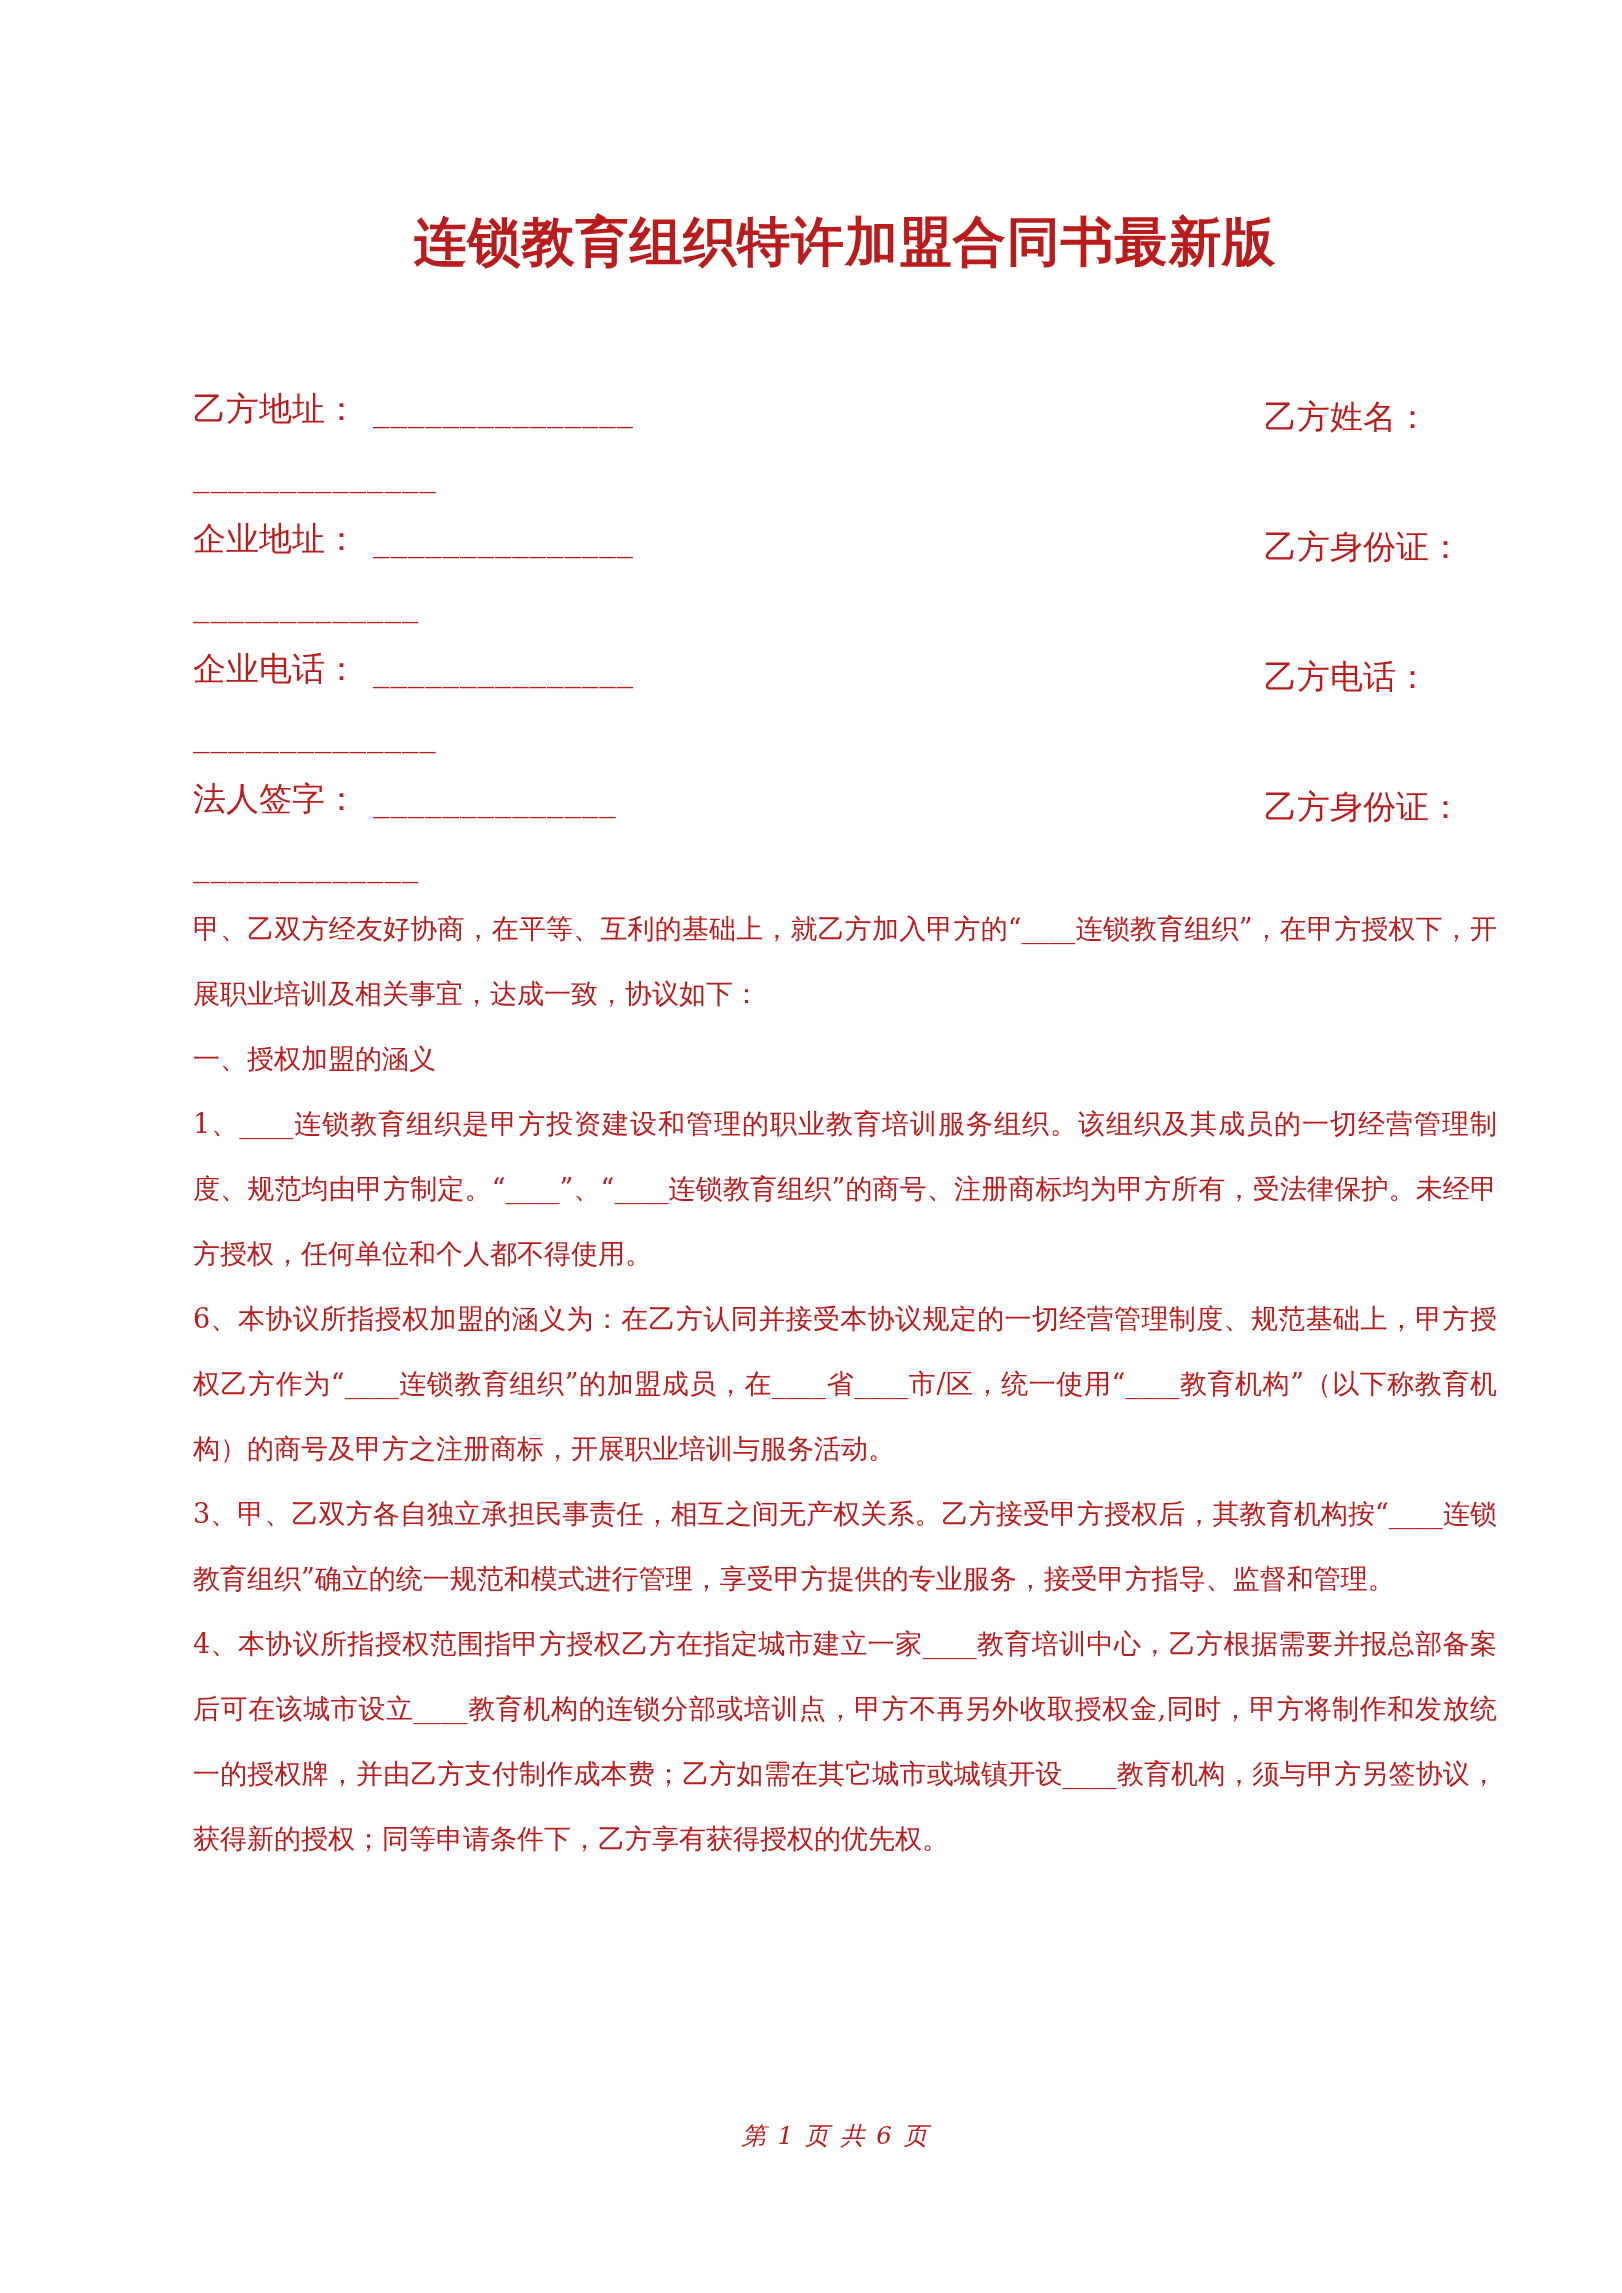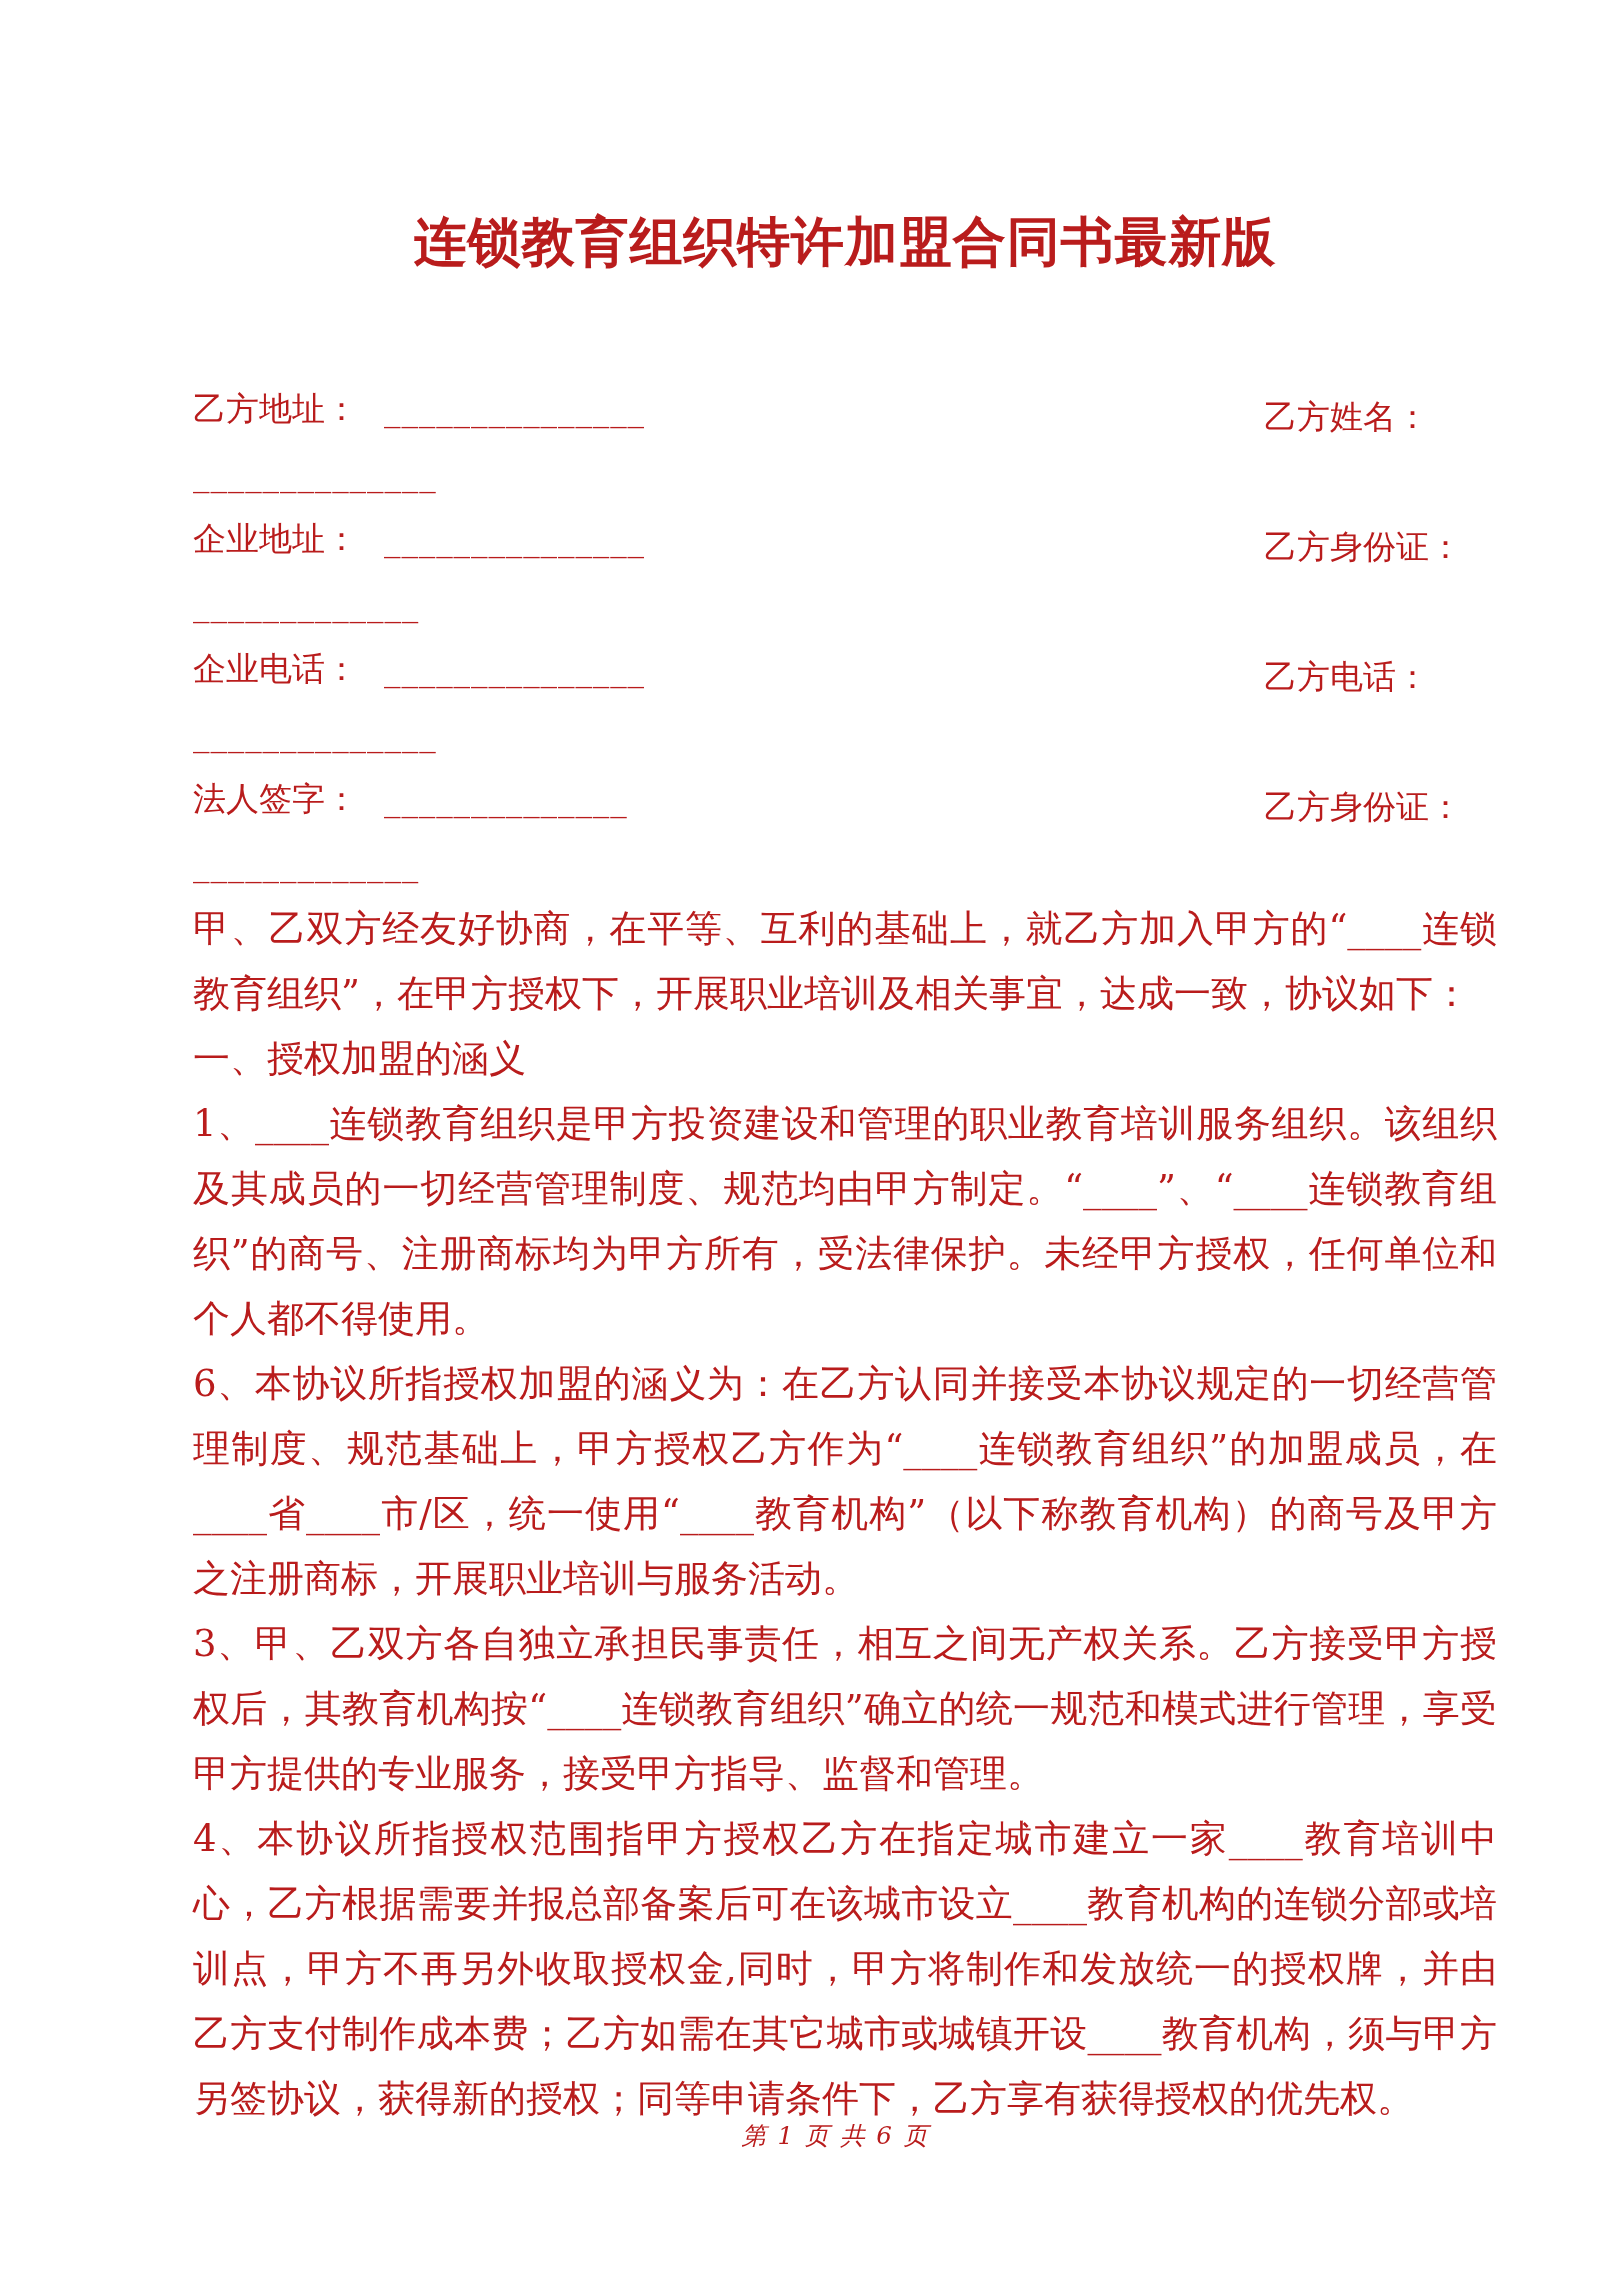--- a/index.html
+++ b/index.html
@@ -35,29 +35,29 @@
   .form-section {
     margin-top: 105px;
     font-size: 33px;
     line-height: 65px;
   }
   .form-line {
     position: relative;
     white-space: nowrap;
     height: 65px;
   }
-  .blank-underline { margin-left: 26px; letter-spacing: 0.9px; }
+  .blank-underline { margin-left: 15px; letter-spacing: 0.9px; }
   .cont-underline { letter-spacing: 0.9px; }
   .right-label {
     position: absolute;
     left: 1071px;
     top: 8px;
   }
   .body-section {
-    font-size: 37px;
+    font-size: 27px;
     line-height: 65px;
   }
   .para {
     margin: 0;
     text-align: justify;
     text-justify: inter-ideograph;
   }
   .heading {
     margin: 0;
     text-align: left;

